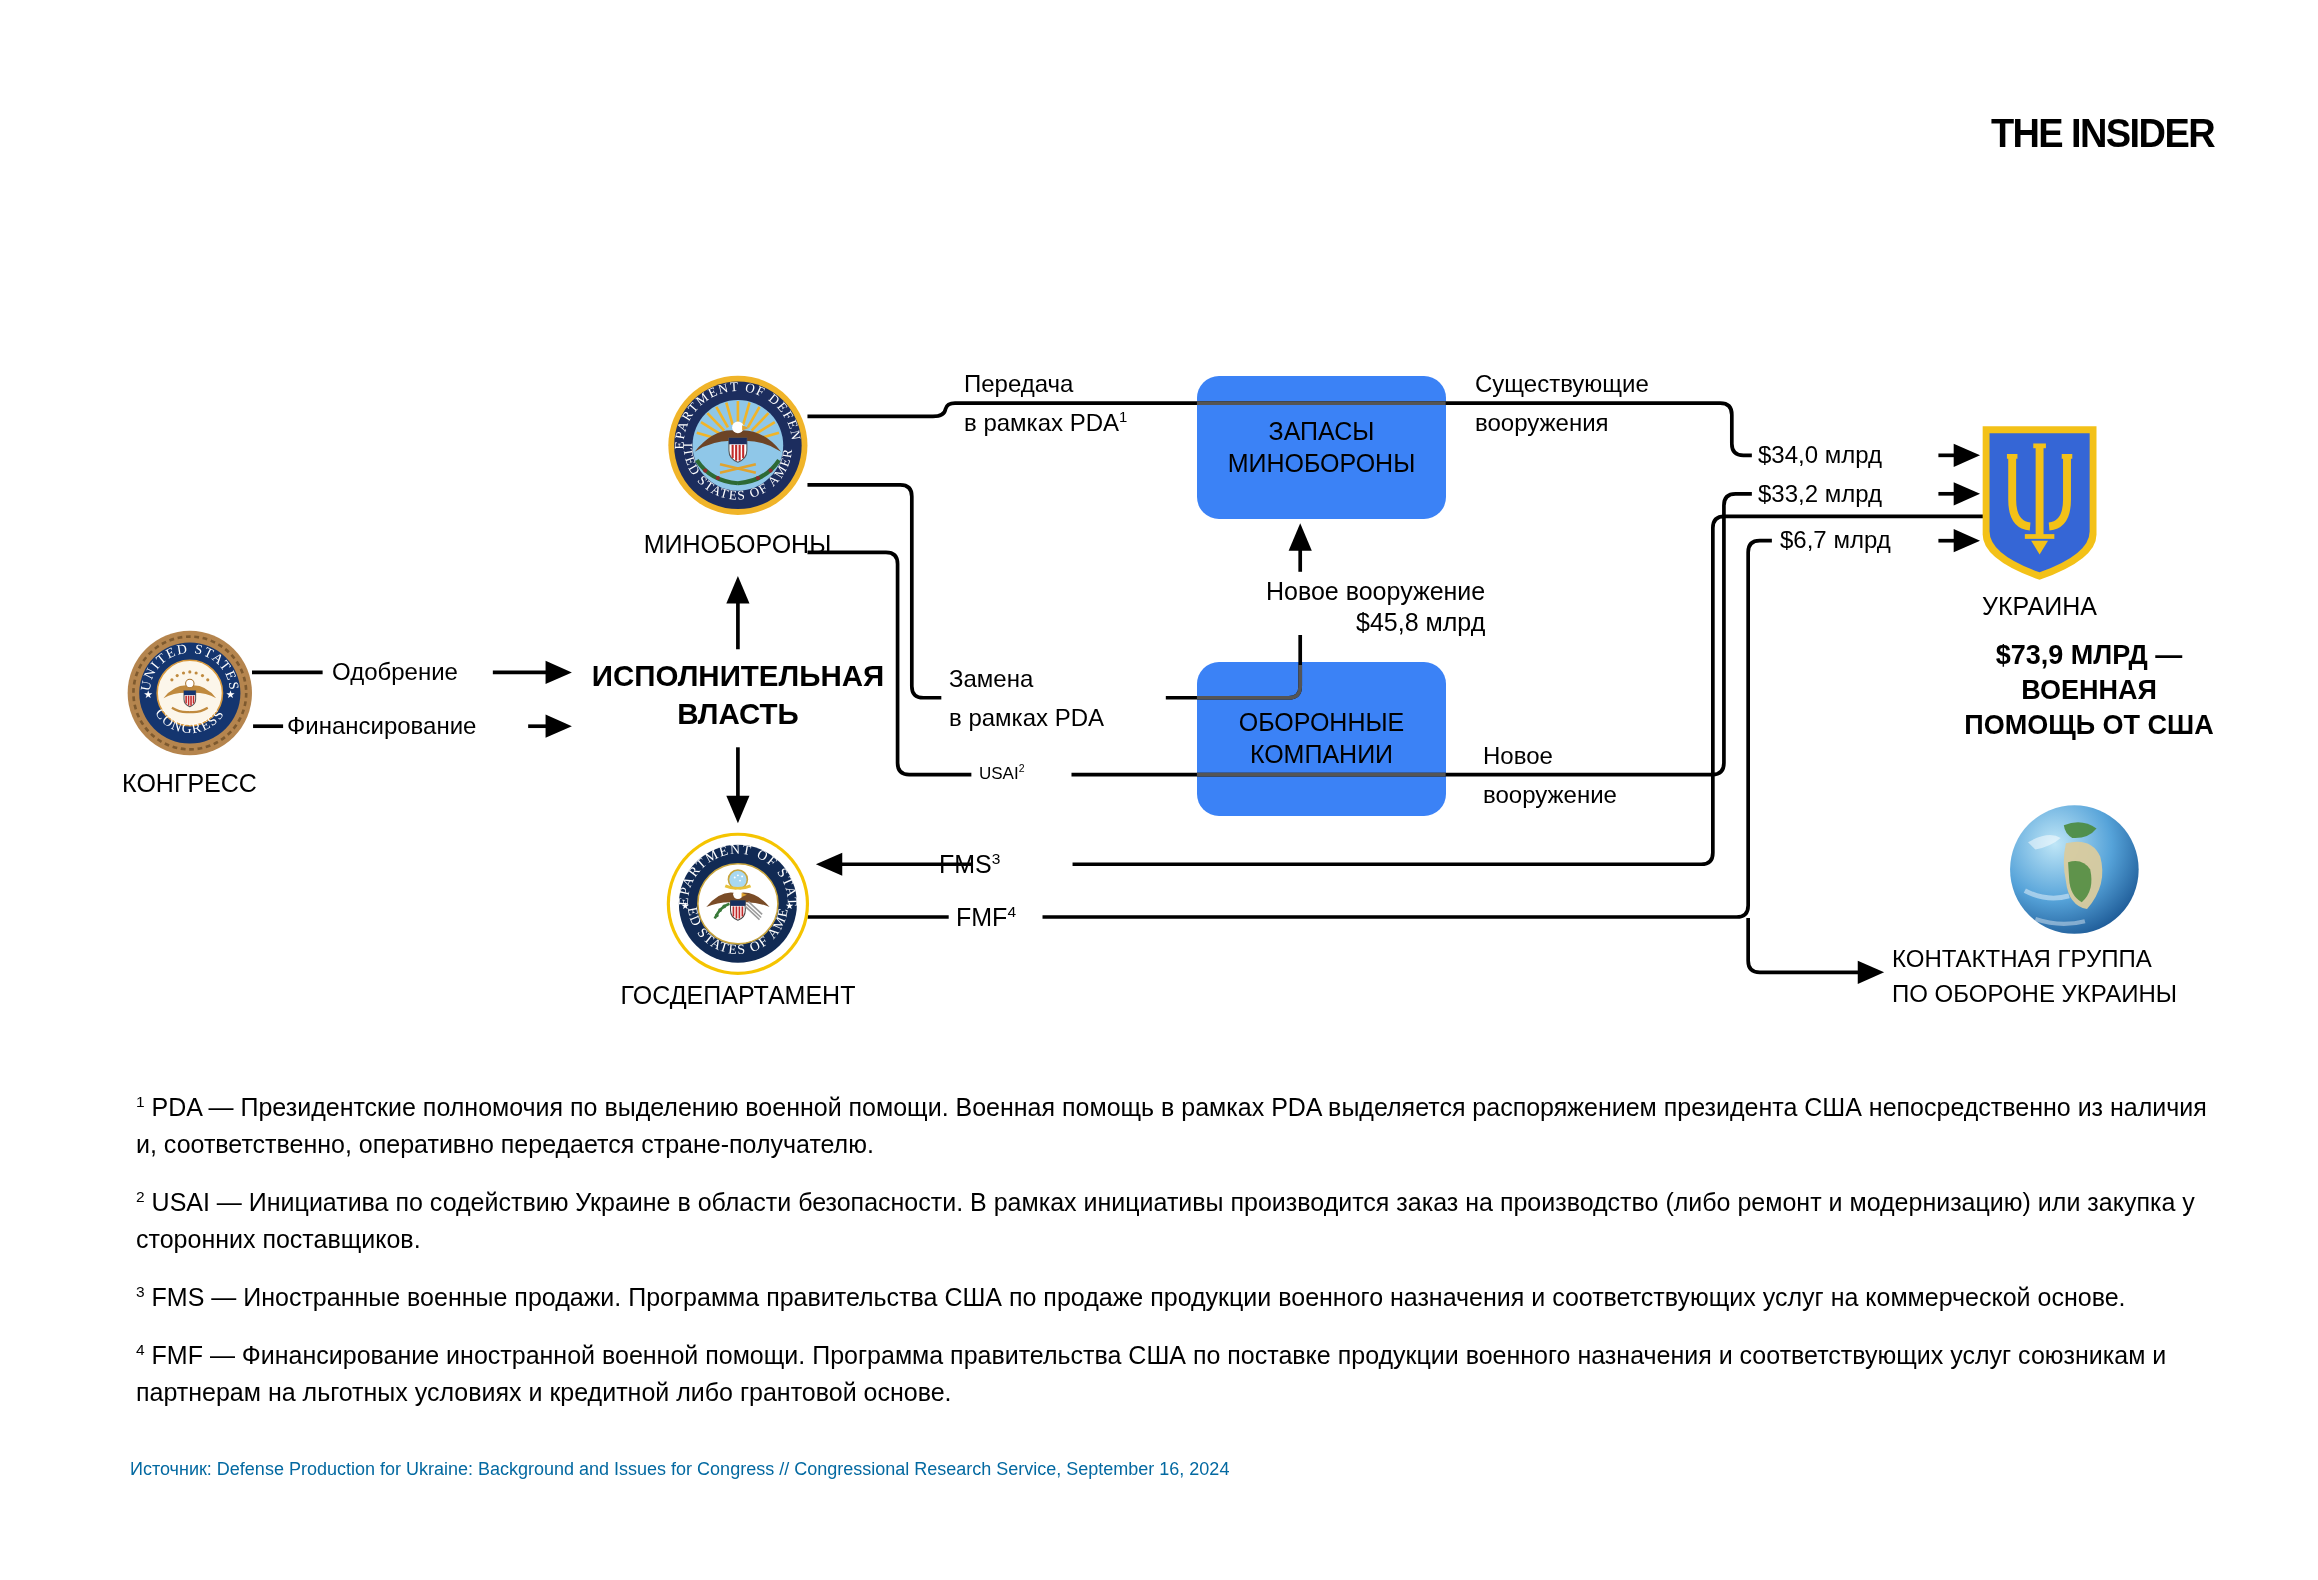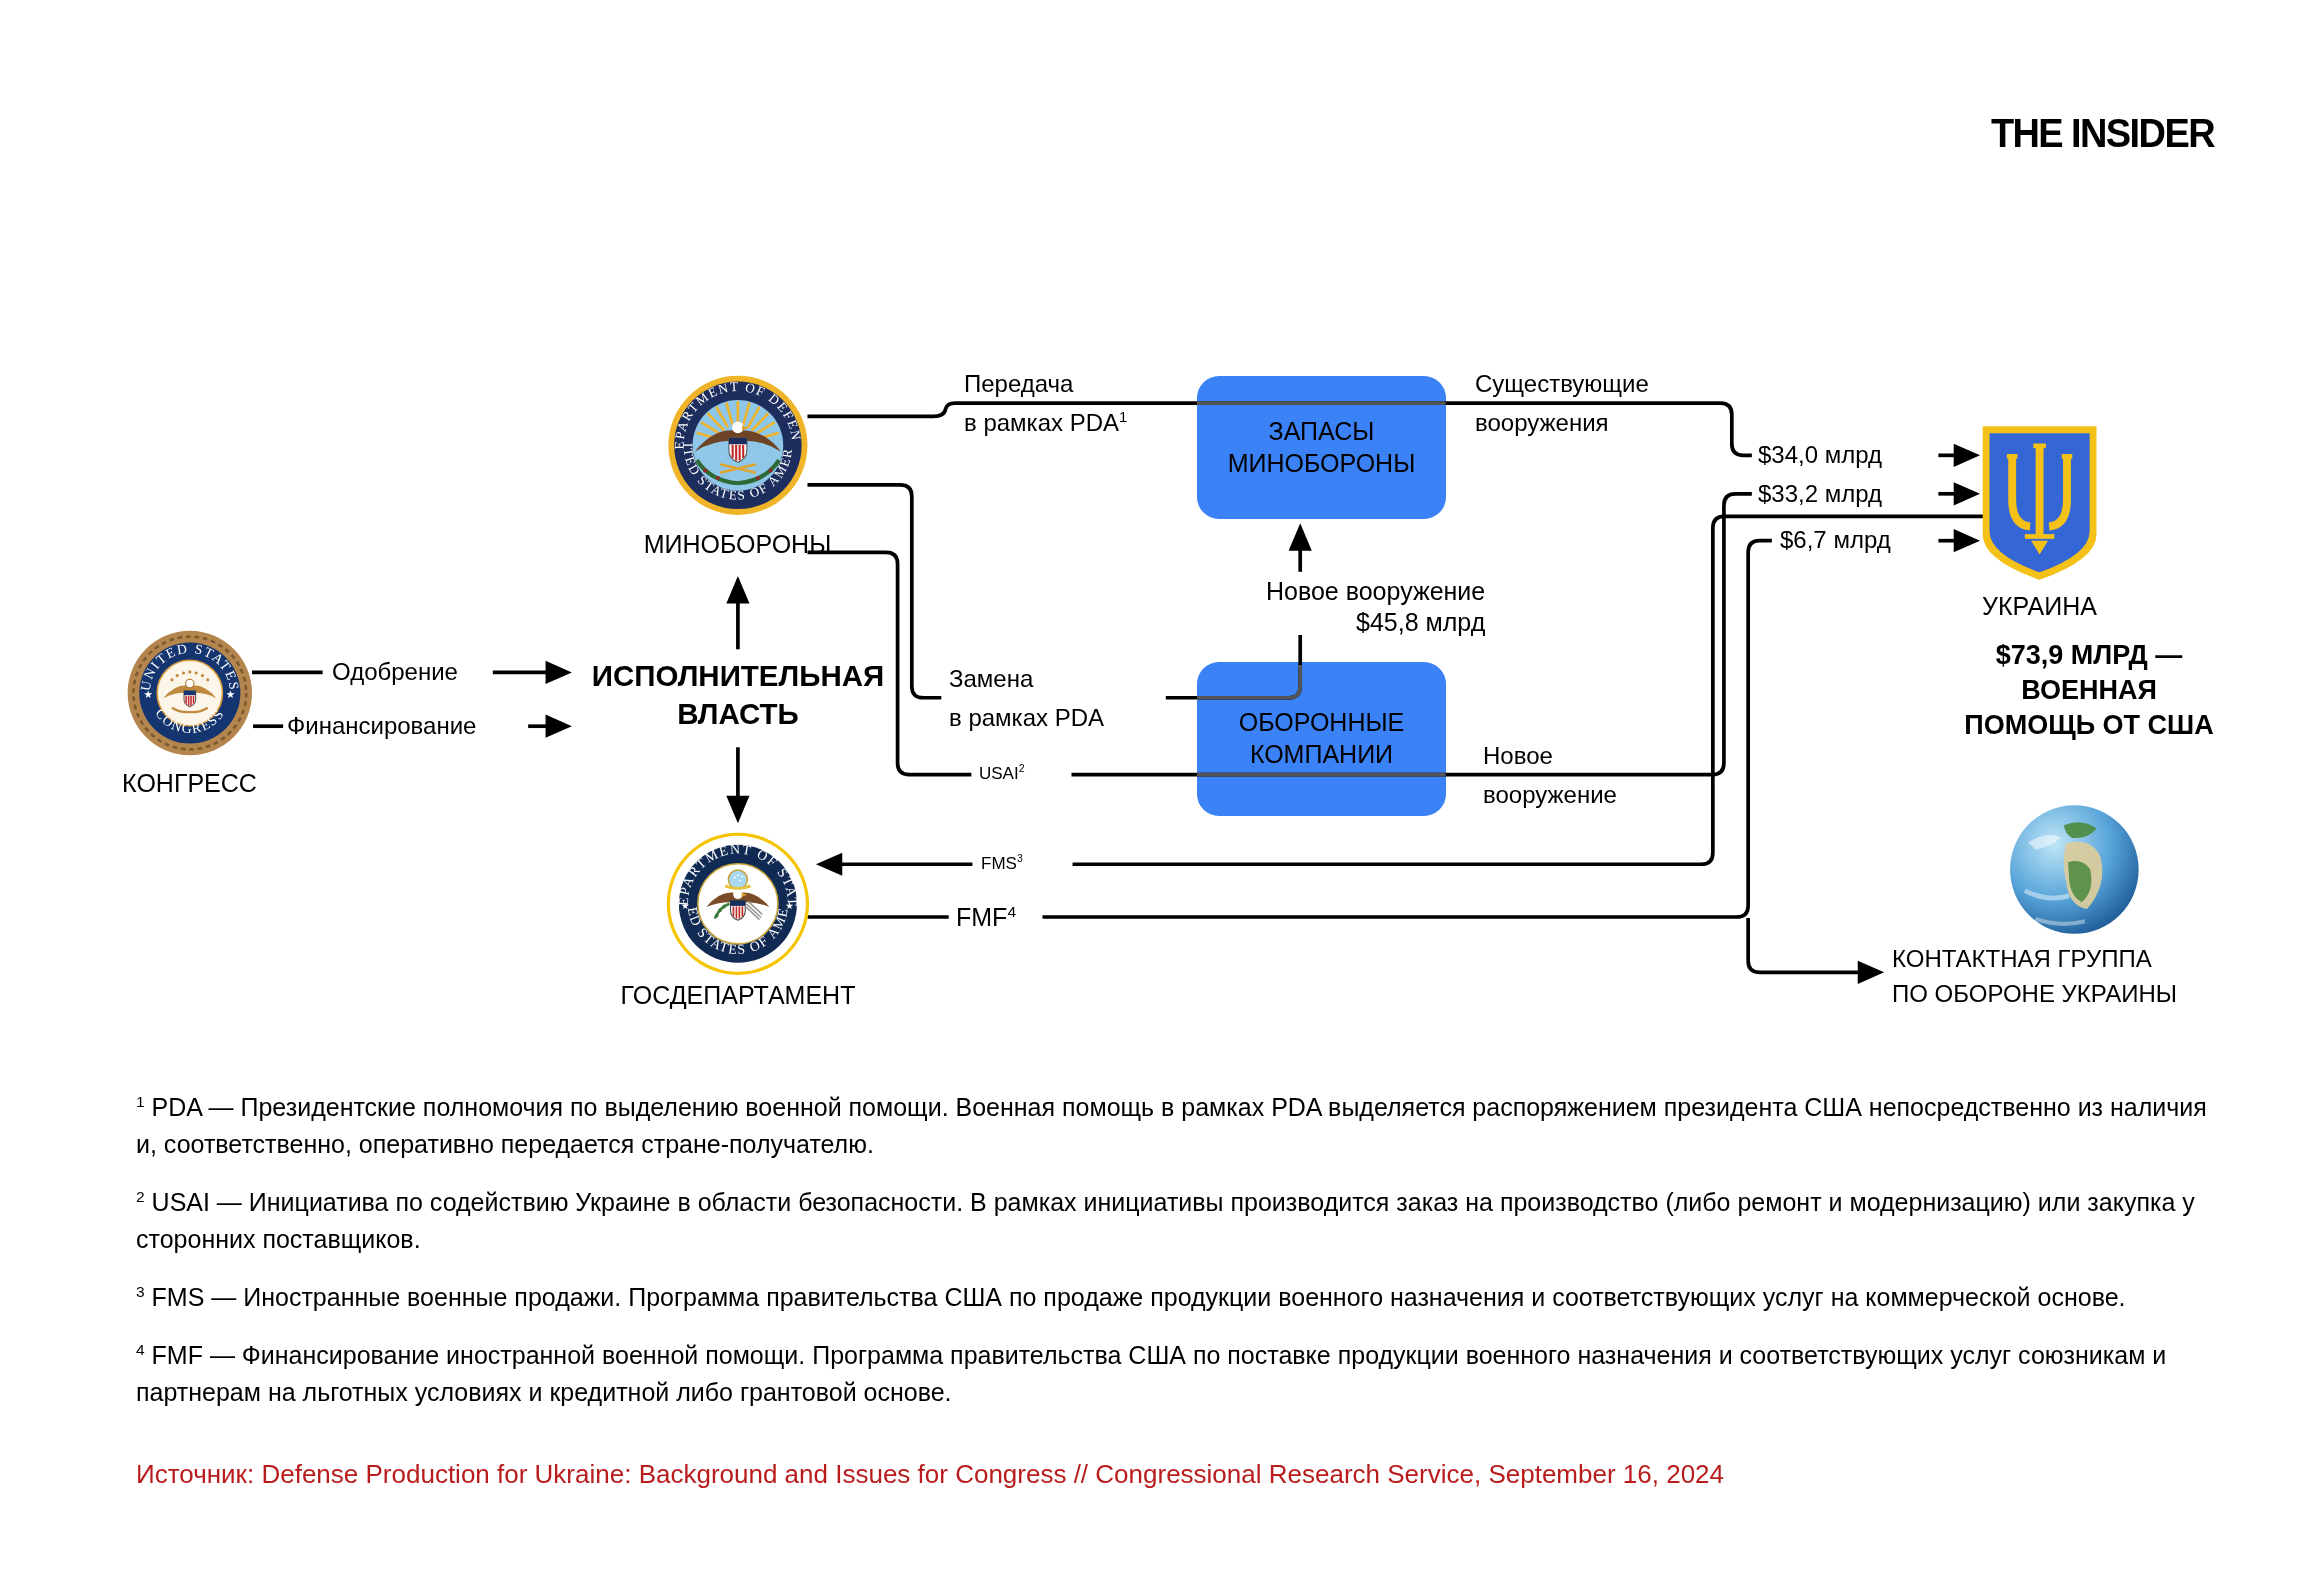--- a/index.html
+++ b/index.html
@@ -17,21 +17,21 @@
            font-size:38px;letter-spacing:-1.6px;white-space:nowrap;transform:scaleY(1.06);}
   .gbox{position:absolute;width:249px;background:#3b82f6;border-radius:22px;text-align:center;
         font-size:25px;line-height:32px;}
   .nodelbl{position:absolute;font-size:25px;line-height:29.5px;text-align:center;white-space:nowrap;}
   .exec{position:absolute;left:580px;top:657px;width:316px;text-align:center;font-weight:bold;
         font-size:29.5px;line-height:38px;white-space:nowrap;}
   .total{position:absolute;left:1952px;top:638px;width:274px;text-align:center;font-weight:bold;
          font-size:27px;line-height:35px;white-space:nowrap;}
   .foot{position:absolute;left:136px;top:1089px;width:2071px;font-size:25px;line-height:37px;}
   .foot p{margin:0 0 21px 0;}
-  .source{position:absolute;left:136px;top:1459px;font-size:26px;color:#b91c1c;white-space:nowrap;}
+  .source{position:absolute;left:130px;top:1459px;font-size:18px;color:#0369a1;white-space:nowrap;}
 </style>
 </head>
 <body>
 
 <div id="canvas">
 
   <div class="insider">THE INSIDER</div>
 
   <div class="gbox" style="left:1197px;top:376px;height:143px;">
     <div style="padding-top:39px;">
@@ -305,21 +305,21 @@
 
   <div class="lbl onln" style="left:979px;top:760px;font-size:17px;">
     <span>USAI</span><sup>2</sup>
   </div>
 
   <div class="lbl it" style="left:1483px;top:736px;">
     <span class="row">Новое</span>
     <span class="row">вооружение</span>
   </div>
 
-  <div class="lbl onln" style="left:981px;top:850px;font-size:17px;">
+  <div class="lbl onln" style="left:939px;top:850px;font-size:25px;">
     <span>FMS</span><sup>3</sup>
   </div>
 
   <div class="lbl onln" style="left:956px;top:903px;font-size:25px;">
     <span>FMF</span><sup>4</sup>
   </div>
 
   <div class="lbl onln" style="left:1758px;top:441px;">$34,0 млрд</div>
   <div class="lbl onln" style="left:1758px;top:480px;">$33,2 млрд</div>
   <div class="lbl onln" style="left:1780px;top:526px;">$6,7 млрд</div>

